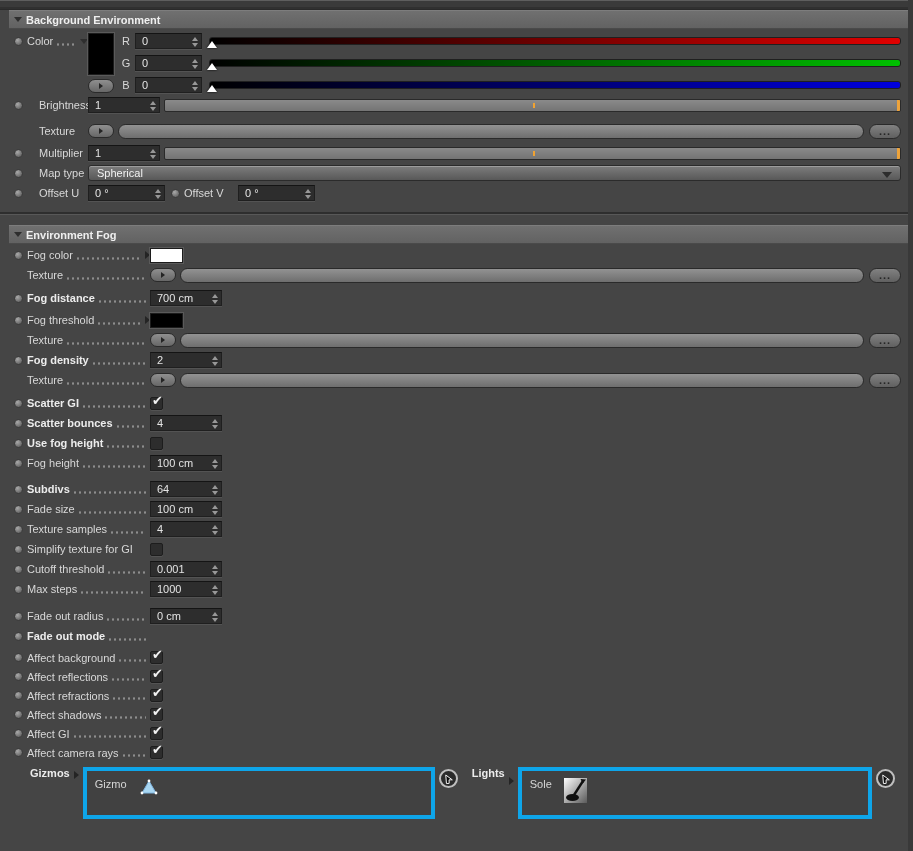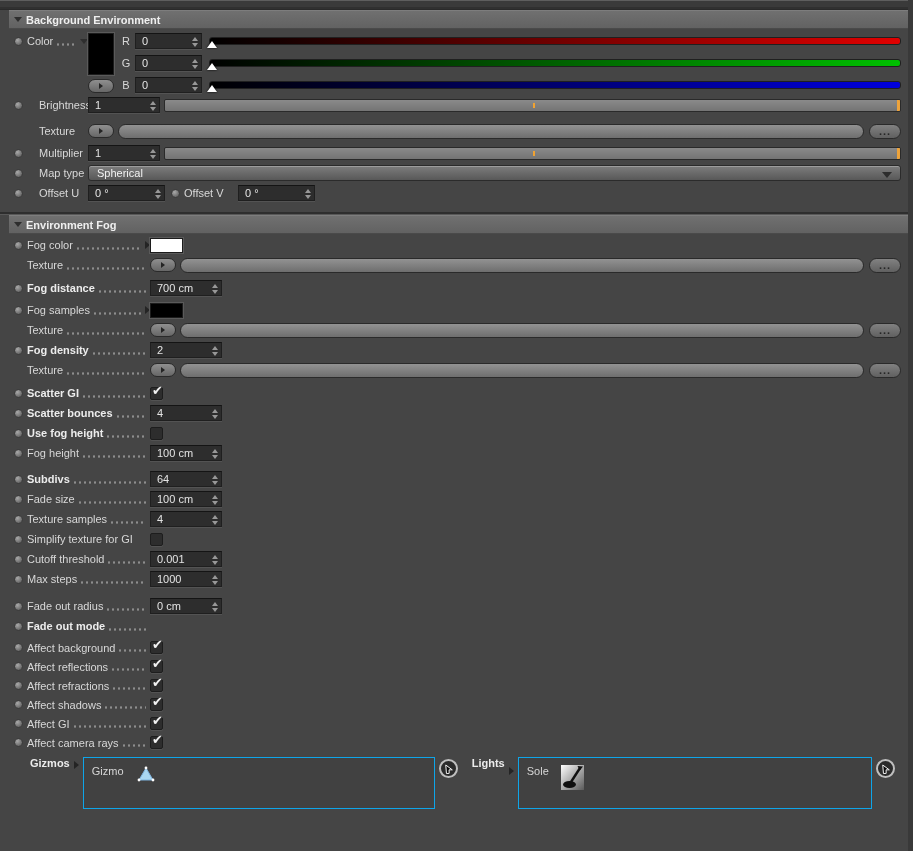--- a/index.html
+++ b/index.html
@@ -95,21 +95,21 @@
   .swatchcol .pillbtn{margin-top:4px;}
   .rgbrows{flex:1;display:flex;flex-direction:column;}
   .rgbrow{display:flex;align-items:center;height:16px;margin-bottom:6px;}
   .rgbrow:last-child{margin-bottom:0;}
   .rgbletter{width:10px;margin-left:7px;text-align:center;color:#d8d8d8;flex:0 0 auto;}
   .rgbrow .field{margin-left:4px;}
 
   .listsrow{display:flex;align-items:flex-start;margin:7px 6px 0 30px;}
   .listlabel{font-weight:bold;color:#ececec;margin-top:0;white-space:nowrap;}
   .listsrow .tri-right{margin:4px 4px 0 4px;}
-  .listbox{height:52px;box-sizing:border-box;border:1px solid #0ea5e9;background:#414141;
+  .listbox{height:52px;box-sizing:border-box;border:4px solid #0ea5e9;background:#414141;
     display:flex;align-items:flex-start;padding:7px 0 0 8px;}
   .box-gizmos{width:352px;}
   .box-lights{width:354px;}
   .listitem-label{color:#d6d6d6;}
   .pickbtn{width:19px;height:19px;border-radius:50%;flex:0 0 auto;margin:2px 0 0 4px;
     background:#2b2b2b;border:2px solid #bfbfbf;box-sizing:border-box;
     display:flex;align-items:center;justify-content:center;}
   .lights-label-group{margin-left:14px;display:flex;align-items:flex-start;}
   .iconwrap{margin-left:12px;display:flex;align-items:flex-start;}
 </style>
@@ -257,21 +257,21 @@
     <span class="fval">0 °</span>
     <span class="spin">
         <i class="su"></i>
         <i class="sd"></i>
       </span>
   </div>
 </div>
 
 <div class="divider"></div>
 
-<div class="sec-header" style="margin-top:0;">
+<div class="sec-header" style="margin-top:10px;">
   <span class="tri-down"></span>
   <span class="sec-title">Environment Fog</span>
 </div>
 
 <div class="row mt3">
   <div class="lb2">
       <span class="pdot"></span>
     <span class="lbl">Fog color</span>
     <span class="leader"></span>
     <span class="tri-right"></span>
@@ -303,21 +303,21 @@
     <span class="spin">
         <i class="su"></i>
         <i class="sd"></i>
       </span>
   </div>
 </div>
 
 <div class="row mt6">
   <div class="lb2">
       <span class="pdot"></span>
-    <span class="lbl">Fog samples</span>
+    <span class="lbl">Fog threshold</span>
     <span class="leader"></span>
     <span class="tri-right"></span>
     </div>
   <div class="swatch sw-small" style="background:#000000;"></div>
 </div>
 
 <div class="row">
   <div class="lb2">
       <span class="nodot"></span>
     <span class="lbl">Texture</span>

